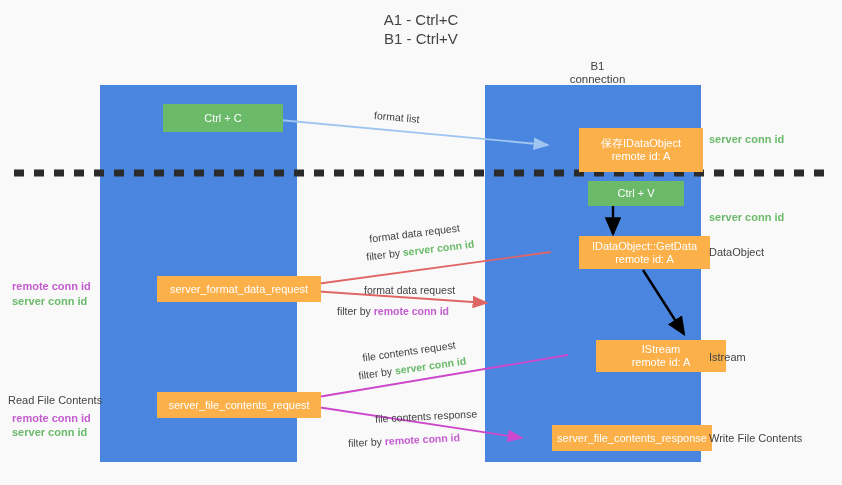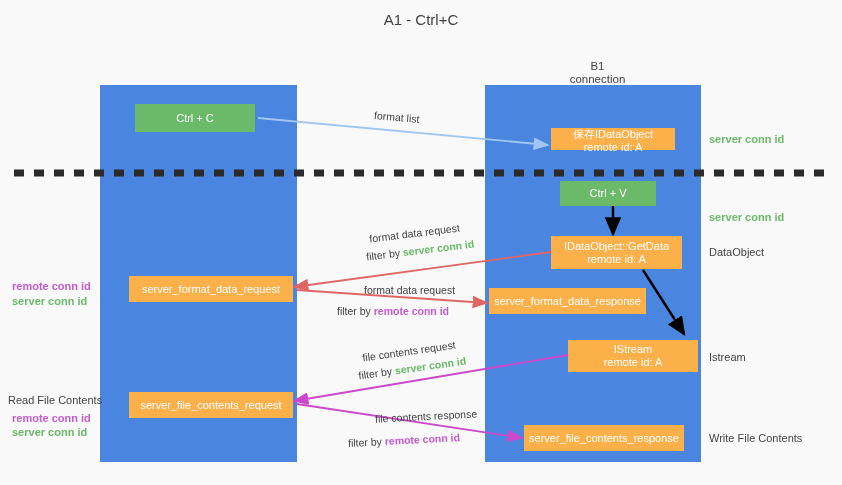--- a/index.html
+++ b/index.html
@@ -19,21 +19,21 @@
 
   .col-head{
     position:absolute;text-align:center;font-size:11.5px;line-height:13px;color:#434343;
   }
 
   .panel{position:absolute;background:#4a86e0;}
 
   .box{
     position:absolute;box-sizing:border-box;
     display:flex;flex-direction:column;align-items:center;justify-content:center;
-    color:#ffffff;font-size:11px;line-height:13px;text-align:center;
+    color:#ffffff;font-size:11px;line-height:13px;text-align:center;margin-left:28px;
   }
   .box.green{background:#6aba6a;}
   .box.orange{background:#fbb04a;}
 
   .edge-label{
     position:absolute;font-size:10.5px;line-height:13px;color:#434343;white-space:nowrap;
   }
   .side-label{
     position:absolute;font-size:11px;line-height:14px;color:#434343;white-space:nowrap;
   }
@@ -42,20 +42,21 @@
 
   svg.overlay{position:absolute;left:0;top:0;width:842px;height:485px;pointer-events:none;}
 </style>
 </head>
 <body>
 
 <div id="stage">
 
   <div class="title">
     <div>A1 - Ctrl+C</div>
+    <div>B1 - Ctrl+V</div>
   </div>
 
   <div class="col-head" style="left:520px;top:60px;width:155px;">
     <div>B1</div>
     <div>connection</div>
   </div>
 
   <div class="panel" style="left:100px;top:85px;width:197px;height:377px;"></div>
   <div class="panel" style="left:485px;top:85px;width:216px;height:377px;"></div>
 
@@ -97,37 +98,34 @@
   </div>
 
   <div class="box orange" style="left:129px;top:276px;width:164px;height:26px;">
     <span>server_format_data_request</span>
   </div>
 
   <div class="box orange" style="left:129px;top:392px;width:164px;height:26px;">
     <span>server_file_contents_request</span>
   </div>
 
-  <div class="box orange" style="left:551px;top:128px;width:124px;height:22px;justify-content:space-between;">
+  <div class="box orange" style="left:551px;top:128px;width:124px;height:44px;">
     <span>保存IDataObject</span>
     <span>remote id: A</span>
   </div>
 
   <div class="box green" style="left:560px;top:181px;width:96px;height:25px;">
     <span>Ctrl + V</span>
   </div>
 
   <div class="box orange" style="left:551px;top:236px;width:131px;height:33px;">
     <span>IDataObject::GetData</span>
     <span>remote id: A</span>
   </div>
 
-  <div class="box orange" style="left:489px;top:288px;width:157px;height:26px;">
-    <span>server_format_data_response</span>
-  </div>
 
   <div class="box orange" style="left:568px;top:340px;width:130px;height:32px;">
     <span>IStream</span>
     <span>remote id: A</span>
   </div>
 
   <div class="box orange" style="left:524px;top:425px;width:160px;height:26px;">
     <span>server_file_contents_response</span>
   </div>
 

